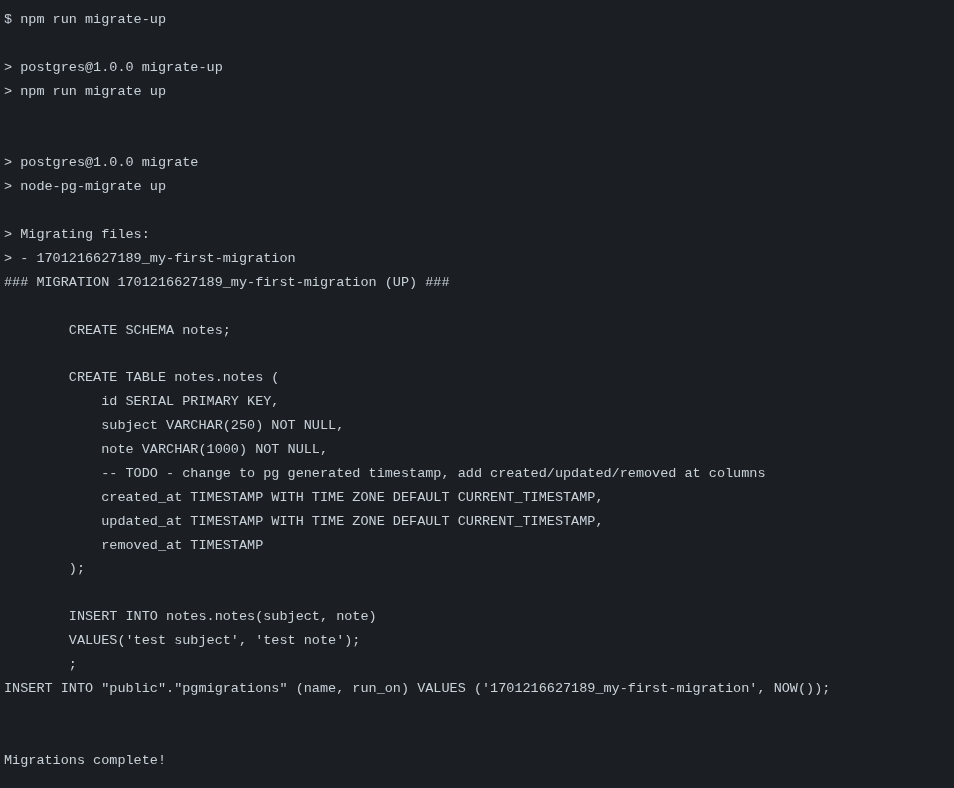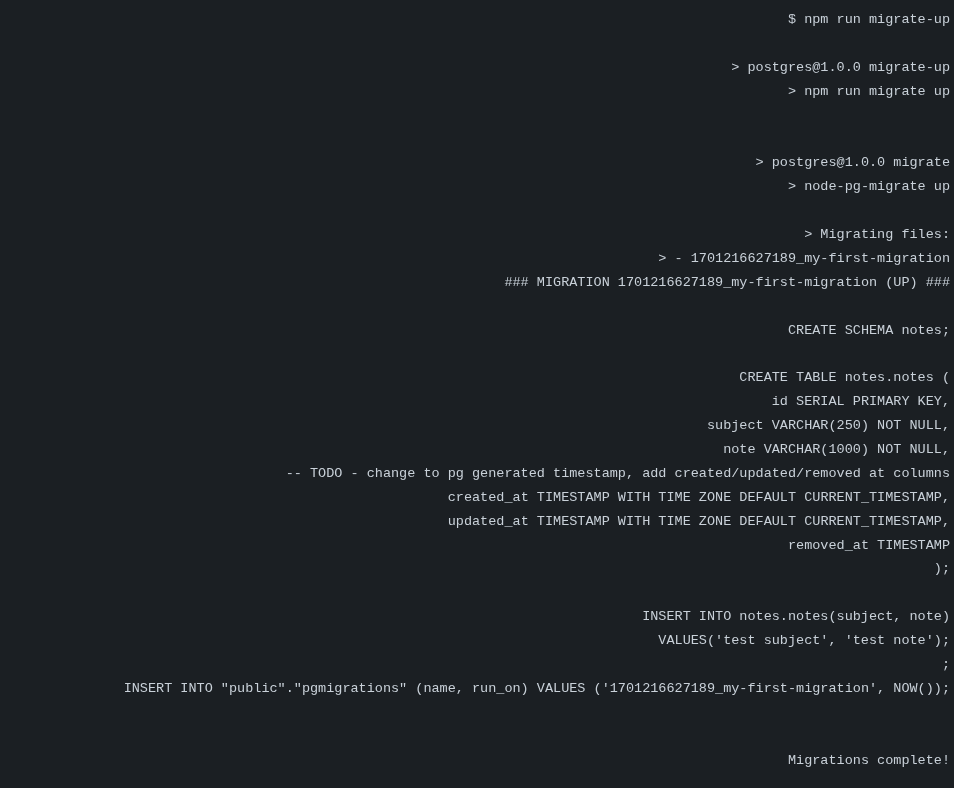--- a/index.html
+++ b/index.html
@@ -17,19 +17,18 @@
       width: 954px;
       height: 788px;
       overflow: hidden;
     }
     pre {
       white-space: pre;
       font-family: inherit;
     }
     .line {
       display: block;
-      text-align: right;
     }
   </style>
 </head>
 <body>
 
 <pre id="terminal-output"><span class="line">$ npm run migrate-up</span><span class="line">&nbsp;</span><span class="line">&gt; postgres@1.0.0 migrate-up</span><span class="line">&gt; npm run migrate up</span><span class="line">&nbsp;</span><span class="line">&nbsp;</span><span class="line">&gt; postgres@1.0.0 migrate</span><span class="line">&gt; node-pg-migrate up</span><span class="line">&nbsp;</span><span class="line">&gt; Migrating files:</span><span class="line">&gt; - 1701216627189_my-first-migration</span><span class="line">### MIGRATION 1701216627189_my-first-migration (UP) ###</span><span class="line">&nbsp;</span><span class="line">        CREATE SCHEMA notes;</span><span class="line">&nbsp;</span><span class="line">        CREATE TABLE notes.notes (</span><span class="line">            id SERIAL PRIMARY KEY,</span><span class="line">            subject VARCHAR(250) NOT NULL,</span><span class="line">            note VARCHAR(1000) NOT NULL,</span><span class="line">            -- TODO - change to pg generated timestamp, add created/updated/removed at columns</span><span class="line">            created_at TIMESTAMP WITH TIME ZONE DEFAULT CURRENT_TIMESTAMP,</span><span class="line">            updated_at TIMESTAMP WITH TIME ZONE DEFAULT CURRENT_TIMESTAMP,</span><span class="line">            removed_at TIMESTAMP</span><span class="line">        );</span><span class="line">&nbsp;</span><span class="line">        INSERT INTO notes.notes(subject, note)</span><span class="line">        VALUES('test subject', 'test note');</span><span class="line">        ;</span><span class="line">INSERT INTO "public"."pgmigrations" (name, run_on) VALUES ('1701216627189_my-first-migration', NOW());</span><span class="line">&nbsp;</span><span class="line">&nbsp;</span><span class="line">Migrations complete!</span></pre>
 
 </body></html>

